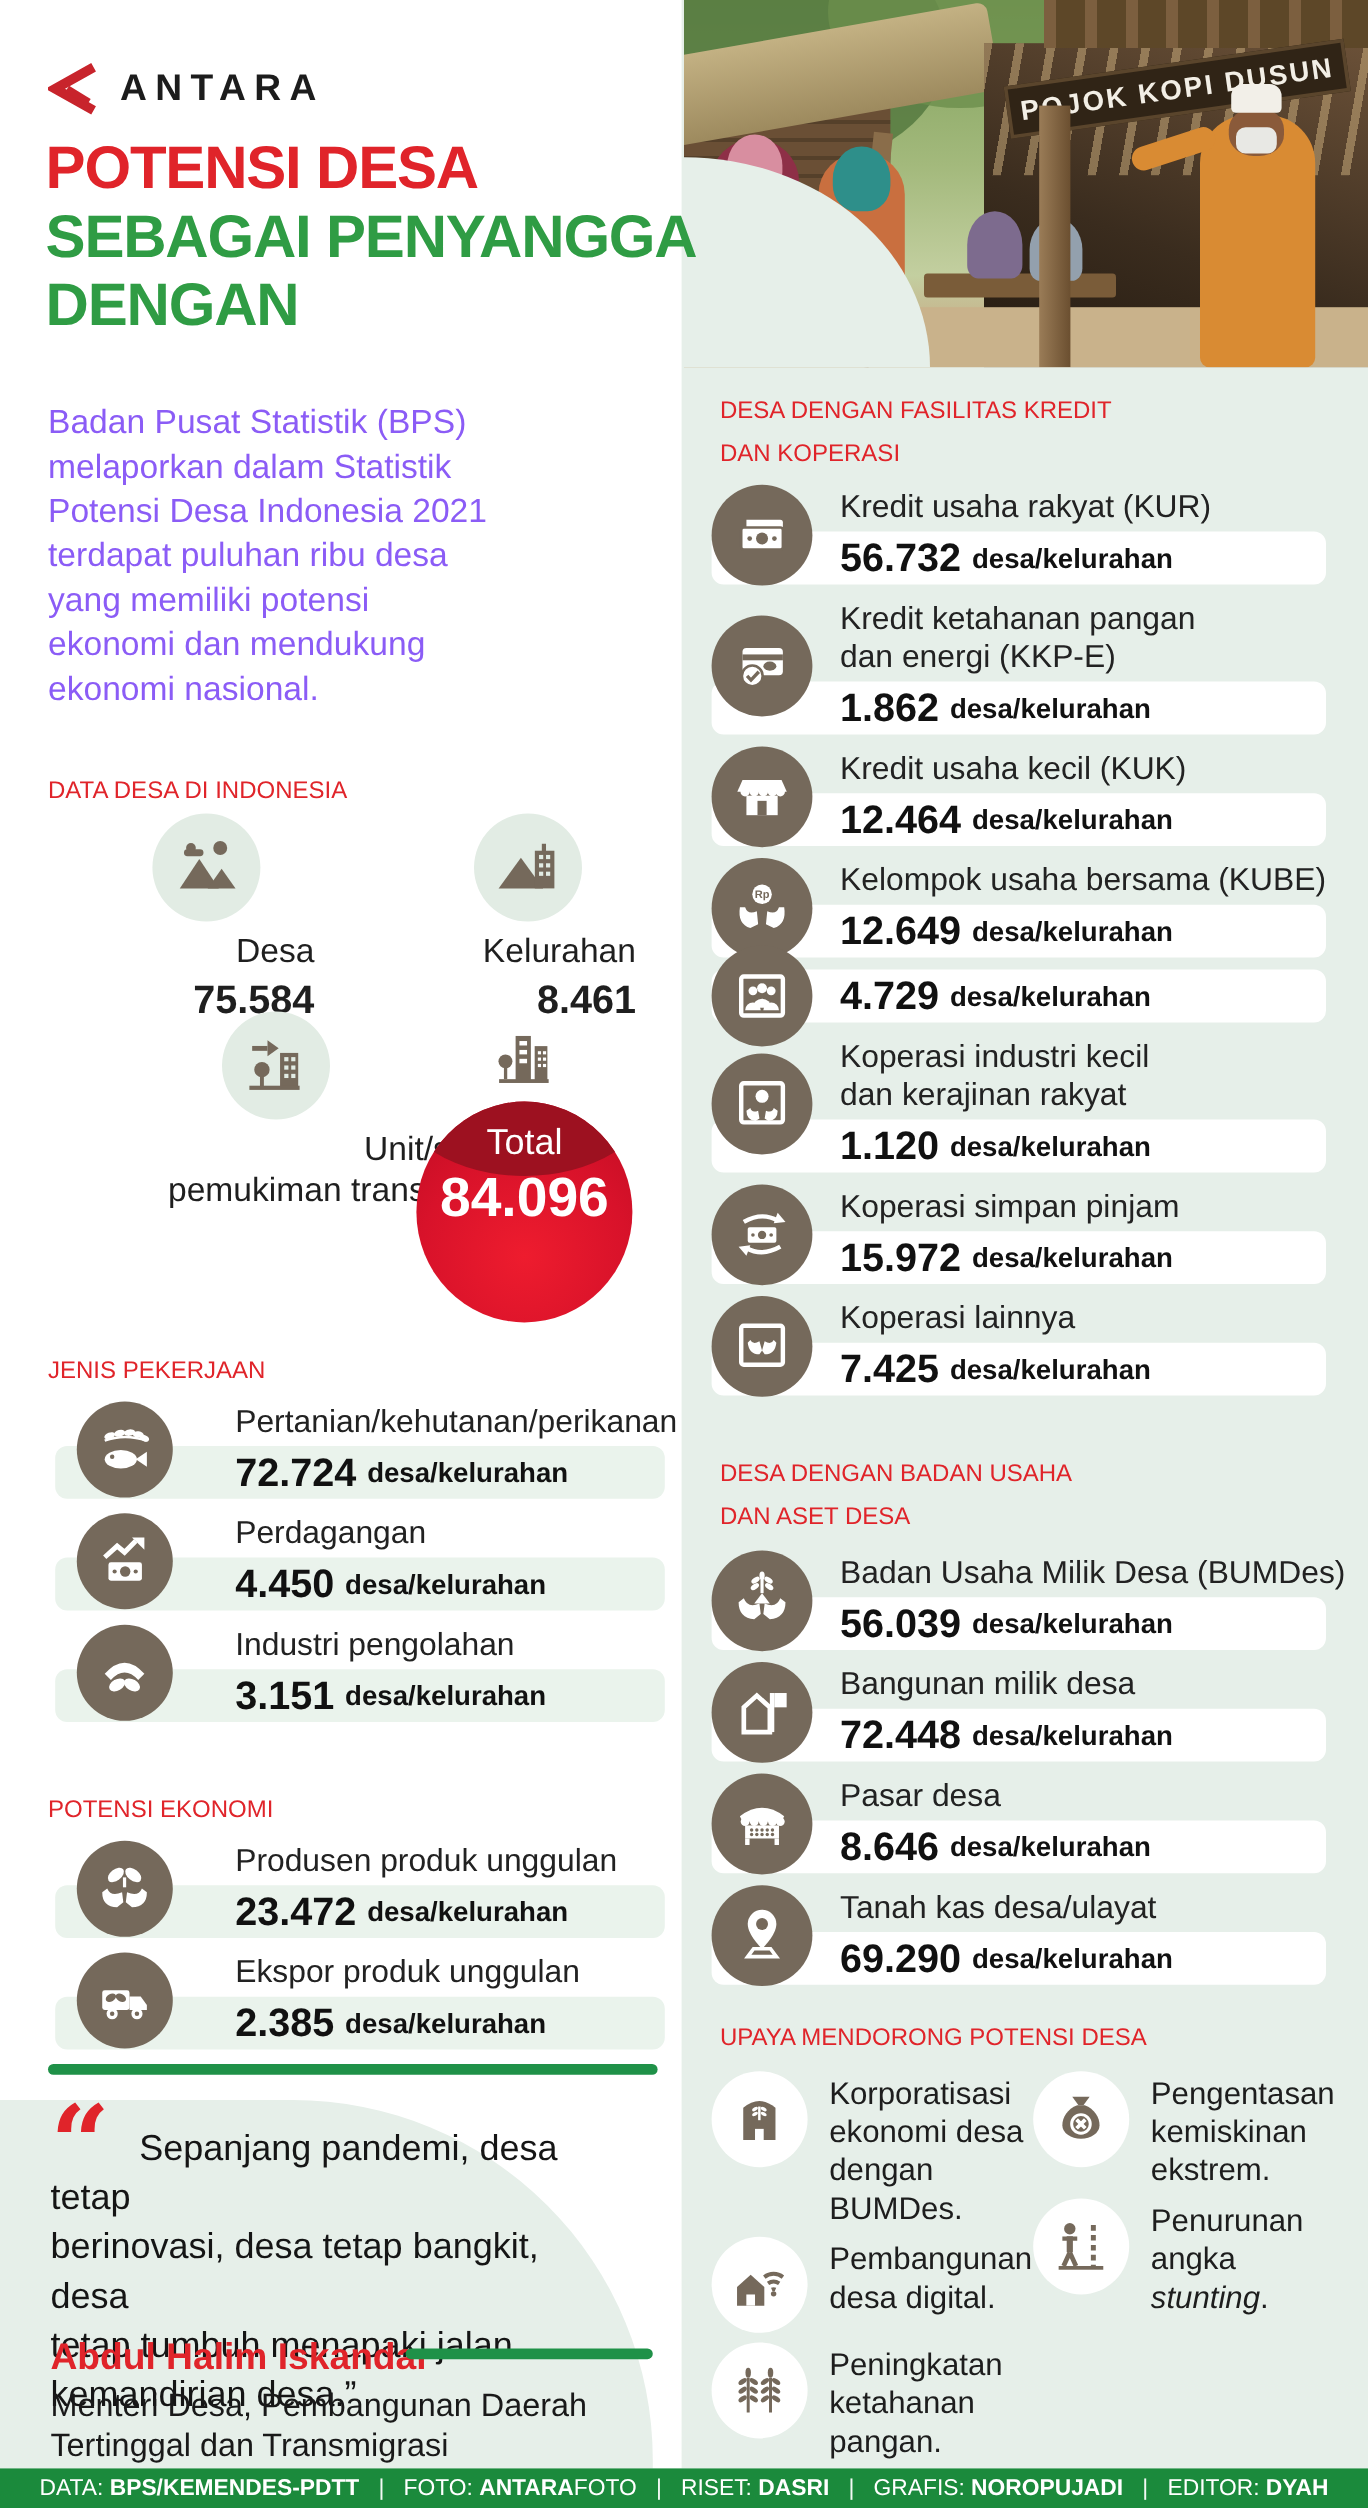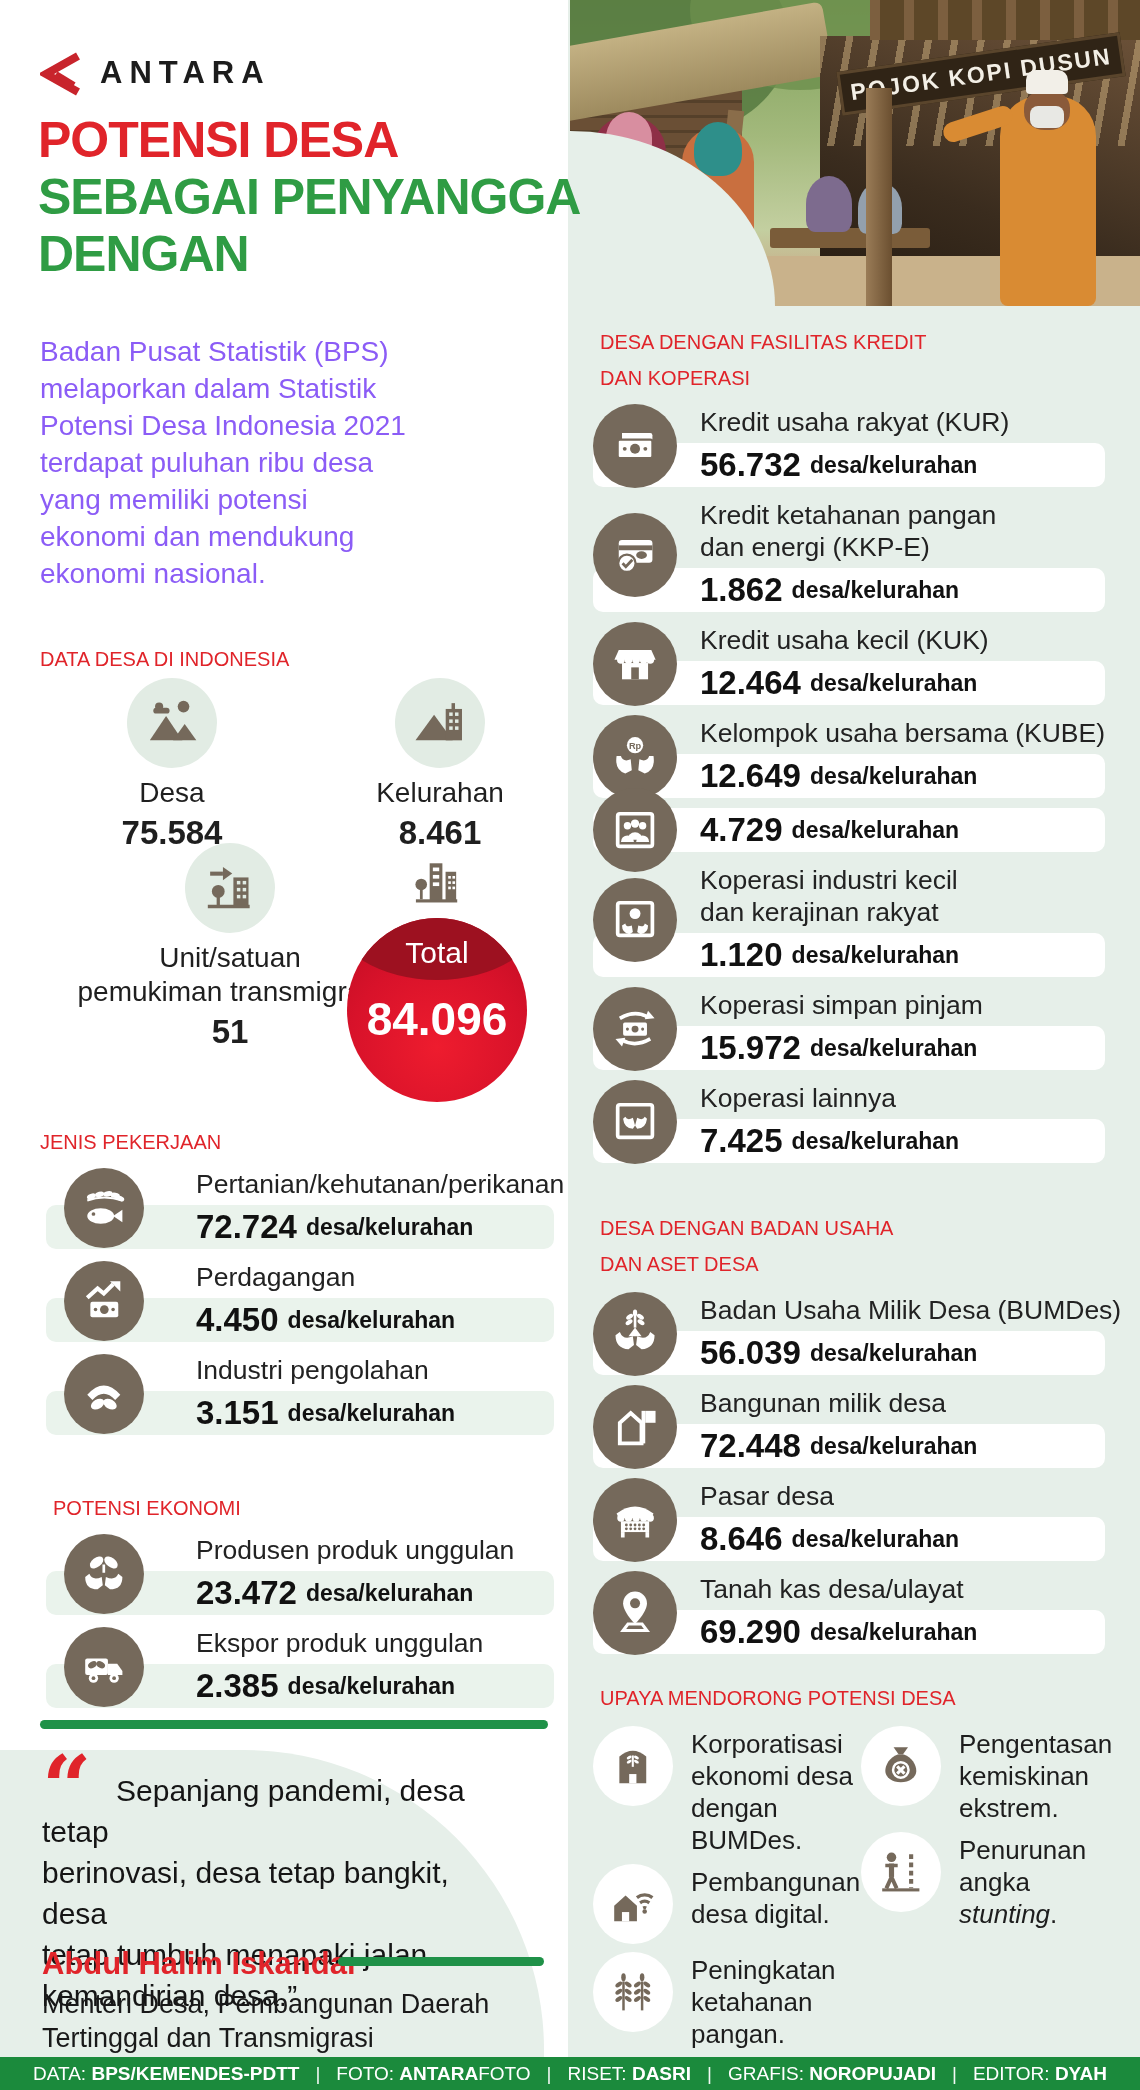--- a/index.html
+++ b/index.html
@@ -20,40 +20,40 @@
 
   
   .headline{left:38px;top:112px;line-height:57px;font-weight:700;font-size:50px;letter-spacing:-1px}
   .hl-red{color:var(--red)} .hl-green{color:var(--green)}
 
   .intro{left:40px;top:333px;width:370px;font-size:28px;line-height:37px;white-space:pre-line;color:#8b5cf6}
 
   .sec-title{font-size:20px;line-height:36px;font-weight:400;color:var(--red);white-space:pre-line}
 
   
-  .stat{text-align:center}
+  .stat{text-align:right}
   .stat .ic{margin:0 auto}
   .stat-label{font-size:28px;line-height:34px;margin-top:8px;white-space:pre-line}
   .stat-value{font-size:33px;font-weight:800;margin-top:4px}
 
   .ic{border-radius:50%;display:flex;align-items:center;justify-content:center;flex:0 0 auto}
   .ic svg{width:62%;height:62%}
   .ic.dark{background:var(--brown);color:#fff;--cut:var(--brown)}
   .ic.light{background:var(--circ);color:var(--brown);--cut:var(--circ)}
   .ic.white{background:#fff;color:var(--brown);--cut:#fff}
   .d90{width:90px;height:90px} .d84{width:84px;height:84px} .d80{width:80px;height:80px}
 
   
   .total-wrap{left:347px;top:842px;width:180px;height:260px}
   .total-icon{position:absolute;left:35px;top:0;width:110px;height:82px;color:var(--brown);--cut:#fff}
   .total-circle{position:absolute;left:0;top:76px;width:180px;height:184px;border-radius:50%;
     background:radial-gradient(circle at 50% 70%,#ee1c2e 0%,#d8122a 55%,#bc0c22 100%);overflow:hidden;text-align:center}
   .total-circle::before{content:"";position:absolute;left:-14px;top:-68px;width:208px;height:130px;border-radius:50%;background:#9d1120}
   .total-label{position:relative;margin-top:18px;font-size:30px;color:#fff}
-  .total-value{position:relative;margin-top:22px;font-size:46px;font-weight:800;color:#fff}
+  .total-value{position:relative;font-size:46px;font-weight:800;color:#fff}
 
   
   .rows{display:block}
   .row{position:relative;margin-bottom:10px}
   .row .band{position:absolute;left:0;right:0;bottom:0;height:44px;border-radius:10px}
   .rows-left .row .band{background:var(--band)}
   .rows-right .row .band{background:#fff}
   .row .label{position:relative;font-size:26.5px;line-height:32px;padding:2px 0 5px;white-space:nowrap;color:#222}
   .row .label.multi{white-space:pre-line}
   .row .val{position:relative;height:44px;display:flex;align-items:center}
@@ -79,21 +79,21 @@
   .qauthor{position:absolute;left:42px;top:196px;font-size:31px;font-weight:800;color:var(--red)}
   .qline{position:absolute;left:338px;top:207px;width:206px;height:9px;border-radius:5px;background:var(--green-line)}
   .qrole{position:absolute;left:42px;top:237px;font-size:27px;line-height:34px;white-space:pre-line;color:#191919}
 
   
   #t-kredit{left:600px;top:324px;width:525px}
   #t-badan{left:600px;top:1210px;width:500px}
   #t-upaya{left:600px;top:1680px;width:540px}
   #t-datadesa{left:40px;top:641px}
   #t-jenis{left:40px;top:1124px}
-  #t-potensi{left:53px;top:1490px}
+  #t-potensi{left:40px;top:1490px}
 
   
   .goals{left:593px;top:1726px;width:547px;display:flex}
   .goal-col{display:flex;flex-direction:column;gap:8px}
   .goal-col.c1{width:268px} .goal-col.c2{width:279px}
   .goal{display:flex;align-items:flex-start}
   .goal .txt{margin-left:18px;font-size:26px;line-height:32px;white-space:pre-line;padding-top:2px;color:#1d1d1d}
   .goal .txt .it{font-style:italic}
 
   

